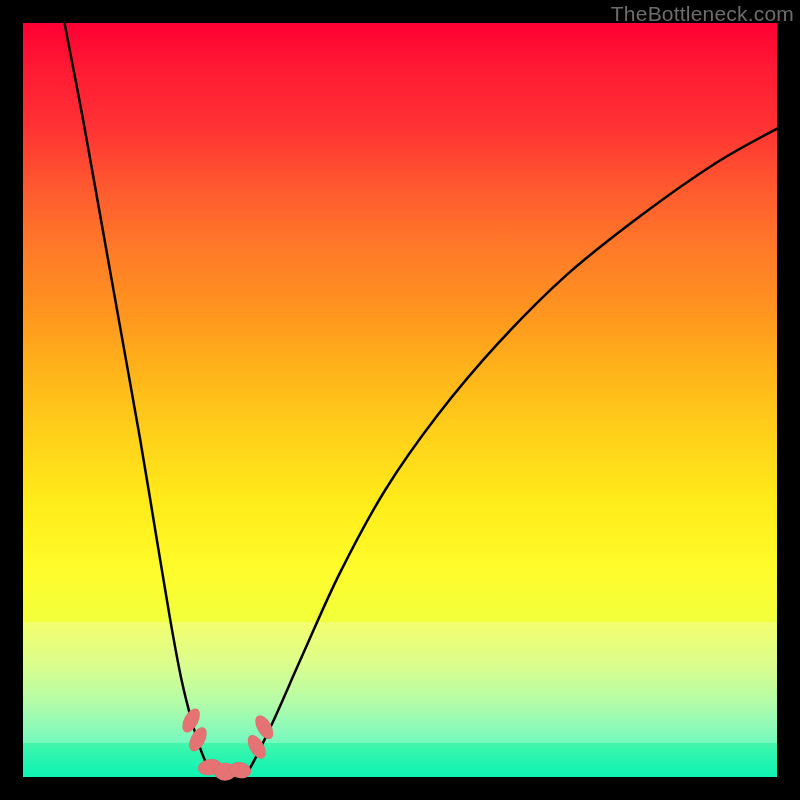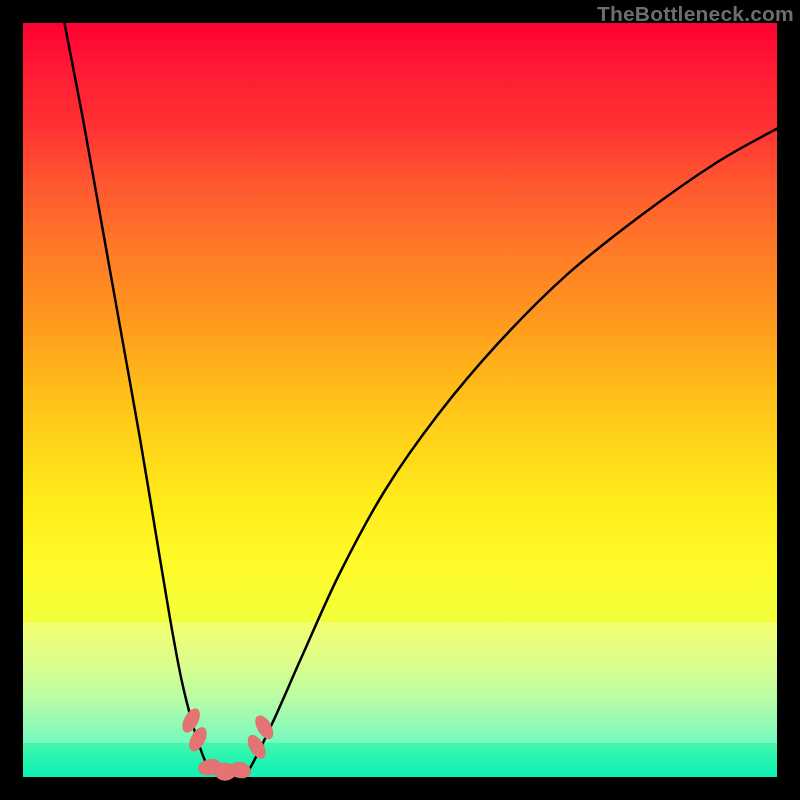--- a/index.html
+++ b/index.html
@@ -48,21 +48,21 @@
     width: 100%;
     background: rgba(255,255,255,0.25);
   }
   .watermark {
     position: absolute;
     top: 2px;
     right: 6px;
     color: #6d6d6d;
     font-size: 21px;
     letter-spacing: 0.2px;
-    font-weight: 700;
+    font-weight: 400;
     user-select: none;
   }
   svg.curves {
     position: absolute;
     left: 0;
     top: 0;
     width: 754px;
     height: 754px;
     overflow: visible;
   }

